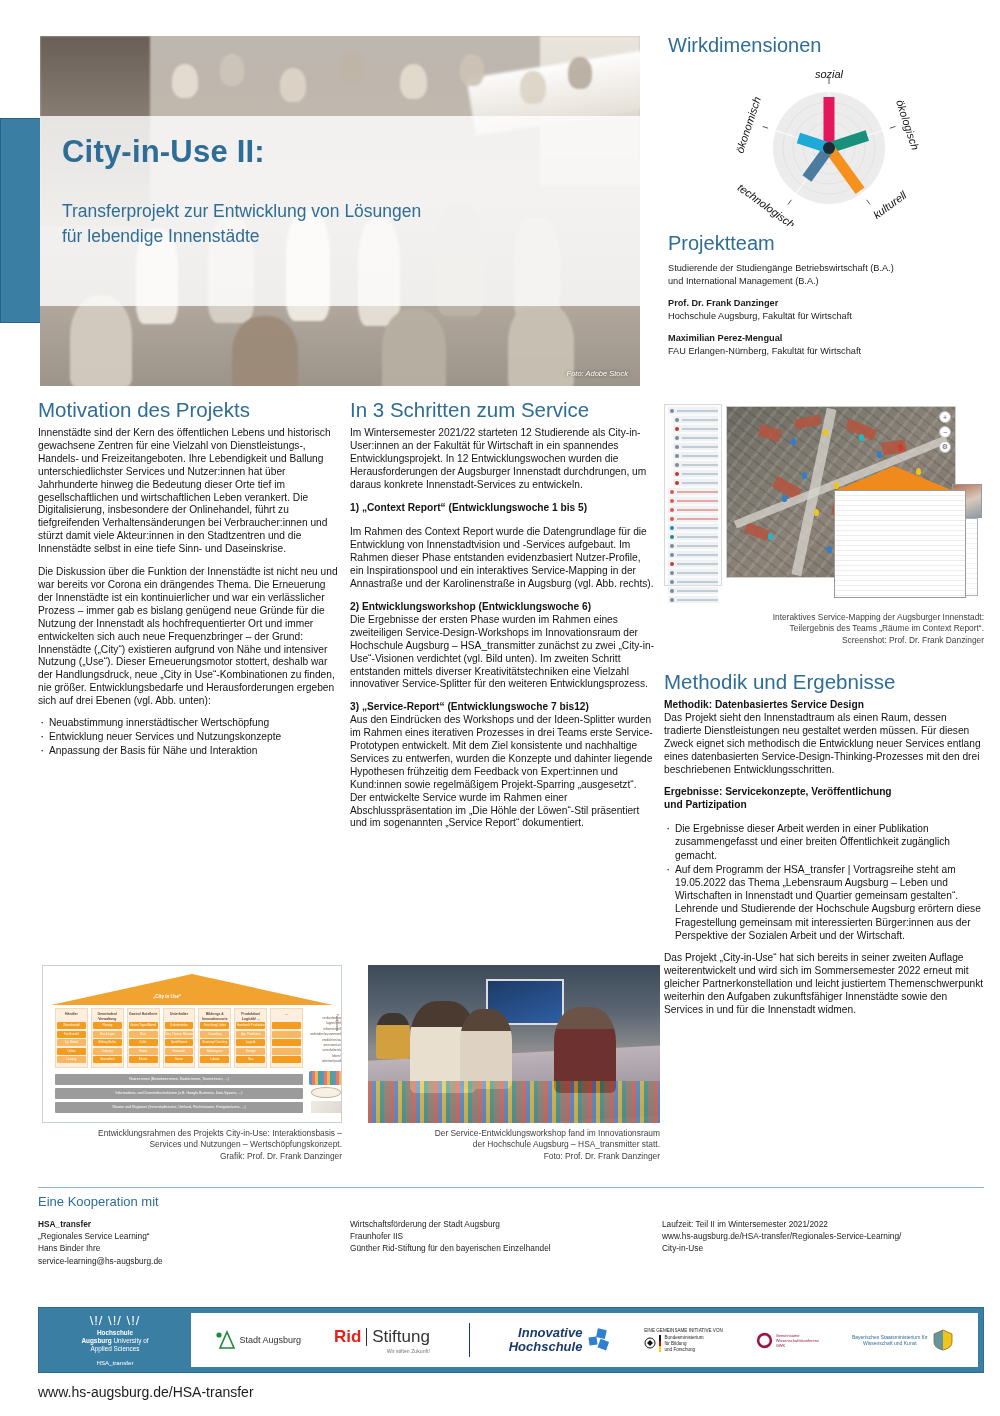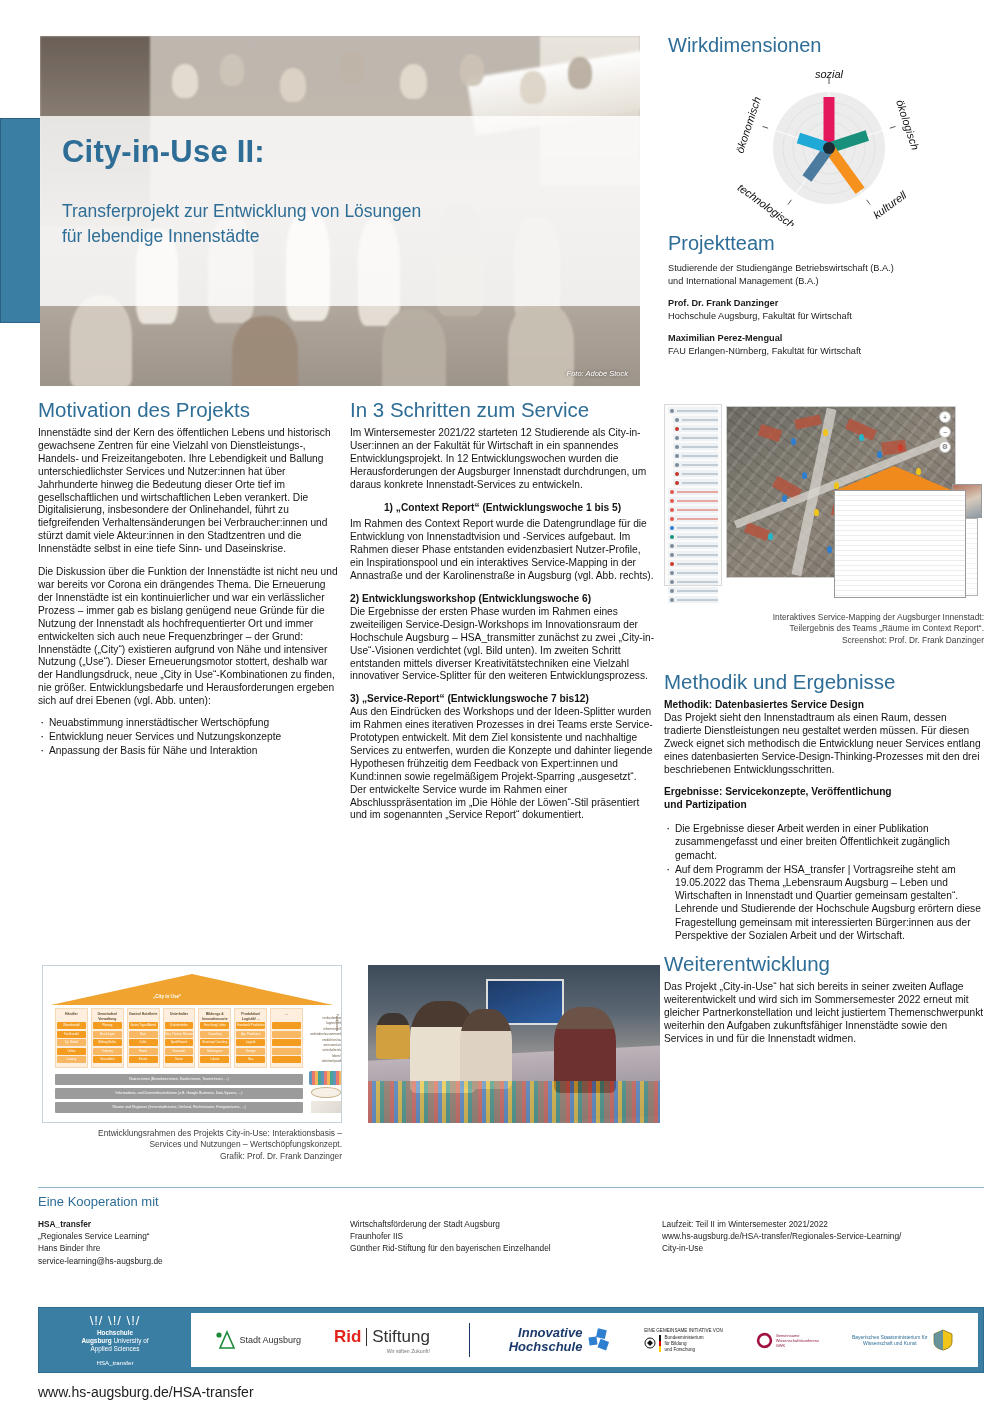--- a/index.html
+++ b/index.html
@@ -379,21 +379,21 @@
     <ul class="bul">
       <li>Neuabstimmung innerstädtischer Wertschöpfung</li>
       <li>Entwicklung neuer Services und Nutzungskonzepte</li>
       <li>Anpassung der Basis für Nähe und Interaktion</li>
     </ul>
   </div>
 
   <div class="col col-mid">
     <div class="sec-title">In 3 Schritten zum Service</div>
     <p class="body-p">Im Wintersemester 2021/22 starteten 12 Studierende als City-in-User:innen an der Fakultät für Wirtschaft in ein spannendes Entwicklungsprojekt. In 12 Entwicklungswochen wurden die Herausforderungen der Augsburger Innenstadt durchdrungen, um daraus konkrete Innenstadt-Services zu entwickeln.</p>
-    <p class="body-p tight" style="margin-bottom:4px;font-weight:bold;text-align:center;">1) „Context Report“ (Entwicklungswoche 1 bis 5)</p>
+    <p class="body-p tight" style="margin-bottom:12px;font-weight:bold;">1) „Context Report“ (Entwicklungswoche 1 bis 5)</p>
     <p class="body-p">Im Rahmen des Context Report wurde die Datengrundlage für die Entwicklung von Innenstadtvision und -Services aufgebaut. Im Rahmen dieser Phase entstanden evidenzbasiert Nutzer-Profile, ein Inspirationspool und ein interaktives Service-Mapping in der Annastraße und der Karolinenstraße in Augsburg (vgl. Abb. rechts).</p>
     <p class="body-p tight" style="margin-bottom:0;font-weight:bold;">2) Entwicklungsworkshop (Entwicklungswoche 6)</p>
     <p class="body-p">Die Ergebnisse der ersten Phase wurden im Rahmen eines zweiteiligen Service-Design-Workshops im Innovationsraum der Hochschule Augsburg – HSA_transmitter zunächst zu zwei „City-in-Use“-Visionen verdichtet (vgl. Bild unten). Im zweiten Schritt entstanden mittels diverser Kreativitätstechniken eine Vielzahl innovativer Service-Splitter für den weiteren Entwicklungsprozess.</p>
     <p class="body-p tight" style="margin-bottom:0;font-weight:bold;">3) „Service-Report“ (Entwicklungswoche 7 bis12)</p>
     <p class="body-p">Aus den Eindrücken des Workshops und der Ideen-Splitter wurden im Rahmen eines iterativen Prozesses in drei Teams erste Service-Prototypen entwickelt. Mit dem Ziel konsistente und nachhaltige Services zu entwerfen, wurden die Konzepte und dahinter liegende Hypothesen frühzeitig dem Feedback von Expert:innen und Kund:innen sowie regelmäßigem Projekt-Sparring „ausgesetzt“. Der entwickelte Service wurde im Rahmen einer Abschlusspräsentation im „Die Höhle der Löwen“-Stil präsentiert und im sogenannten „Service Report“ dokumentiert.</p>
   </div>
 
   <div class="map-shot">
     <div class="map-side">
       <div class="map-side-row">
@@ -537,21 +537,20 @@
   <div class="col col-right" style="top:670px;">
     <div class="sec-title">Methodik und Ergebnisse</div>
     <p class="body-p tight" style="margin-bottom:0;font-weight:bold;">Methodik: Datenbasiertes Service Design</p>
     <p class="body-p">Das Projekt sieht den Innenstadtraum als einen Raum, dessen tradierte Dienstleistungen neu gestaltet werden müssen. Für diesen Zweck eignet sich methodisch die Entwicklung neuer Services entlang eines datenbasierten Service-Design-Thinking-Prozesses mit den drei beschriebenen Entwicklungsschritten.</p>
     <p class="body-p tight" style="margin-bottom:0;font-weight:bold;">Ergebnisse: Servicekonzepte, Veröffentlichung</p>
     <p class="body-p" style="font-weight:bold;">und Partizipation</p>
     <ul class="bul">
       <li>Die Ergebnisse dieser Arbeit werden in einer Publikation zusammengefasst und einer breiten Öffentlichkeit zugänglich gemacht.</li>
       <li>Auf dem Programm der HSA_transfer | Vortragsreihe steht am 19.05.2022 das Thema „Lebensraum Augsburg – Leben und Wirtschaften in Innenstadt und Quartier gemeinsam gestalten“. Lehrende und Studierende der Hochschule Augsburg erörtern diese Fragestellung gemeinsam mit interessierten Bürger:innen aus der Perspektive der Sozialen Arbeit und der Wirtschaft.</li>
     </ul>
-    <div class="sec-title" style="margin-top:4px;">Weiterentwicklung</div>
     <p class="body-p">Das Projekt „City-in-Use“ hat sich bereits in seiner zweiten Auflage weiterentwickelt und wird sich im Sommersemester 2022 erneut mit gleicher Partnerkonstellation und leicht justiertem Themenschwerpunkt weiterhin den Aufgaben zukunftsfähiger Innenstädte sowie den Services in und für die Innenstadt widmen.</p>
   </div>
 
   <div class="fig-left">
     <div class="roof-tri"></div>
     <div class="roof-lbl">„City in Use“</div>
 
     <div class="pillars">
       <div class="pillar">
         <div class="ph">Händler</div>
@@ -644,20 +643,25 @@
     <div class="ws-person" style="left:8px;top:48px;width:34px;height:46px;background:linear-gradient(180deg,#3c332c 0 12px,#d6a13a 12px);border-radius:40% 40% 4px 4px;opacity:.95;"></div>
     <div style="position:absolute;left:0;bottom:0;width:292px;height:42px;
          background:repeating-linear-gradient(90deg,#d94c3a 0 4px,#2f7fd1 4px 8px,#f0c419 8px 12px,#18907c 12px 16px,#8c6d52 16px 22px);
          opacity:.55;"></div>
   </div>
 
   <div class="cap-figleft">
     <div class="caption">Entwicklungsrahmen des Projekts City-in-Use: Interaktionsbasis –</div>
     <div class="caption">Services und Nutzungen – Wertschöpfungskonzept.</div>
     <div class="caption">Grafik: Prof. Dr. Frank Danzinger</div>
+  </div>
+  <div class="cap-figmid">
+    <div class="caption">Der Service-Entwicklungsworkshop fand im Innovationsraum</div>
+    <div class="caption">der Hochschule Augsburg – HSA_transmitter statt.</div>
+    <div class="caption">Foto: Prof. Dr. Frank Danzinger</div>
   </div>
 
   <div class="coop-rule"></div>
   <div class="coop">
     <h3>Eine Kooperation mit</h3>
     <div class="coop-cols">
       <div class="coop-col c1">
         <div><b>HSA_transfer</b></div>
         <div>„Regionales Service Learning“</div>
         <div>Hans Binder Ihre</div>

